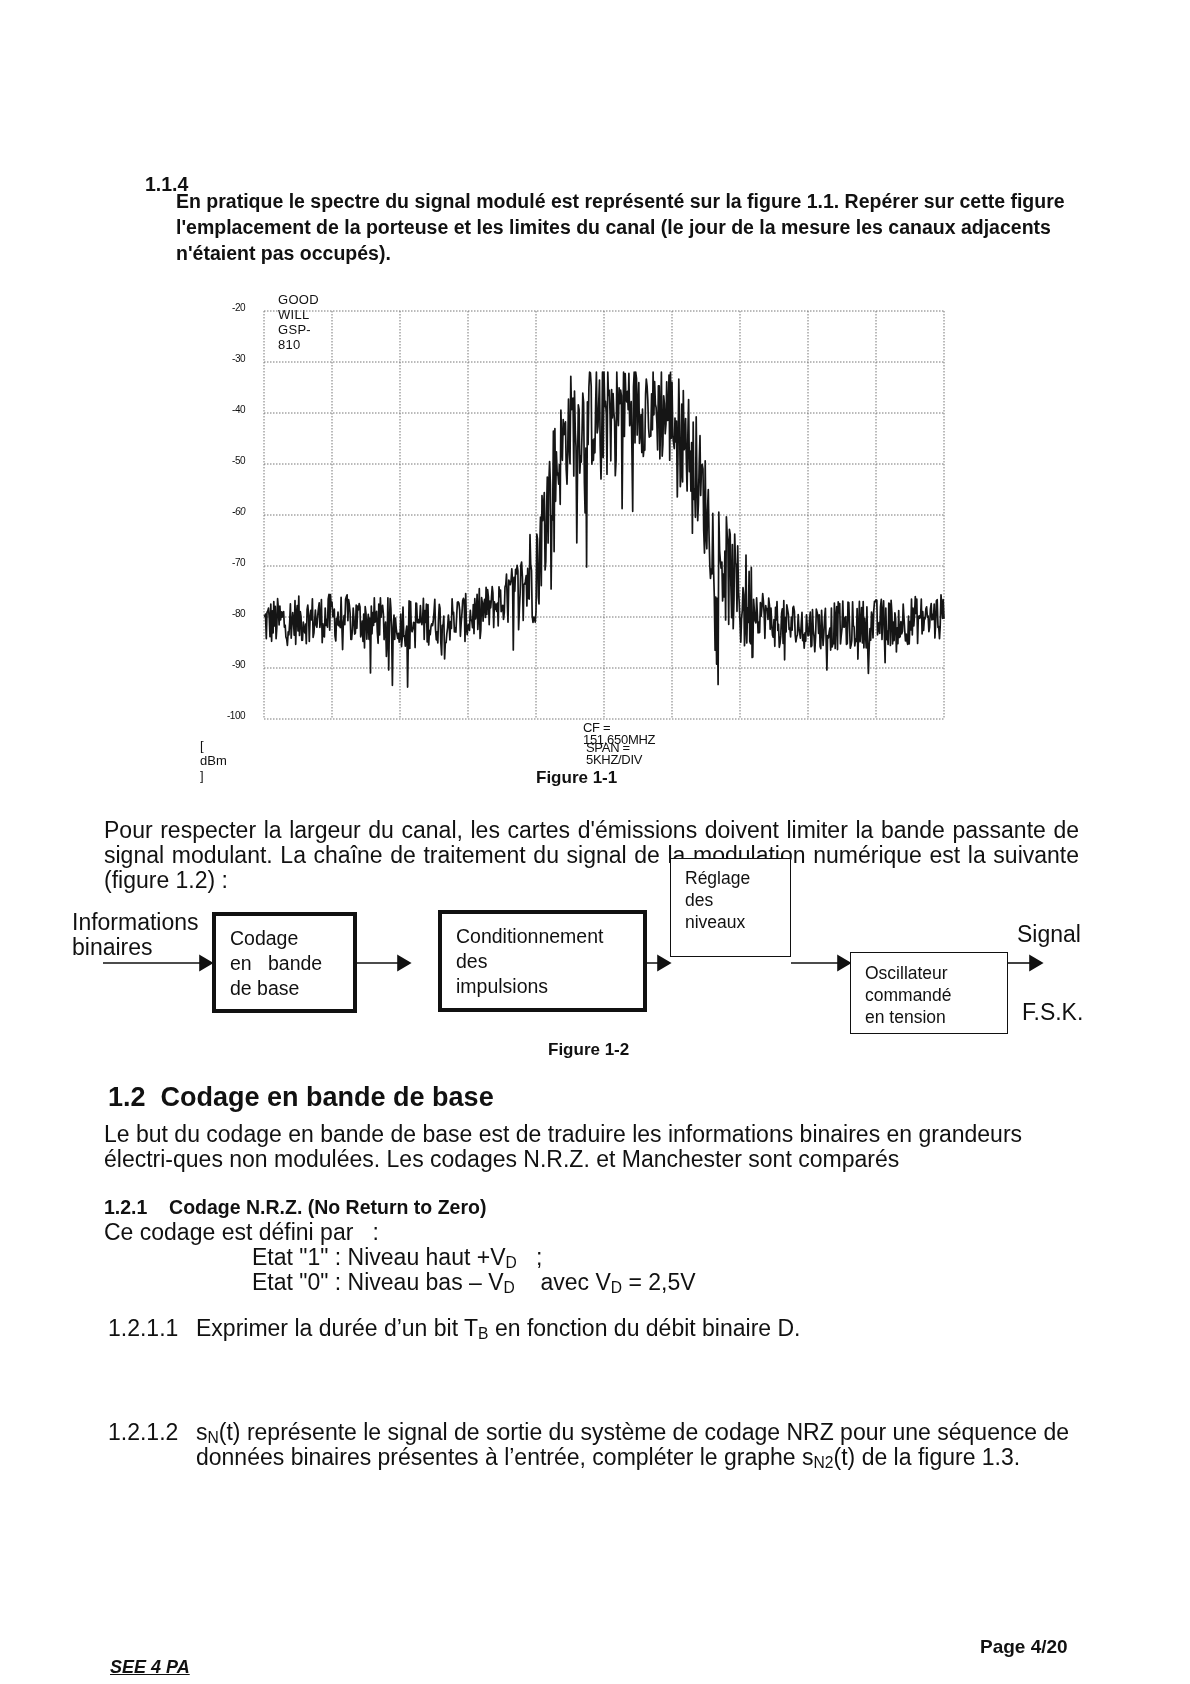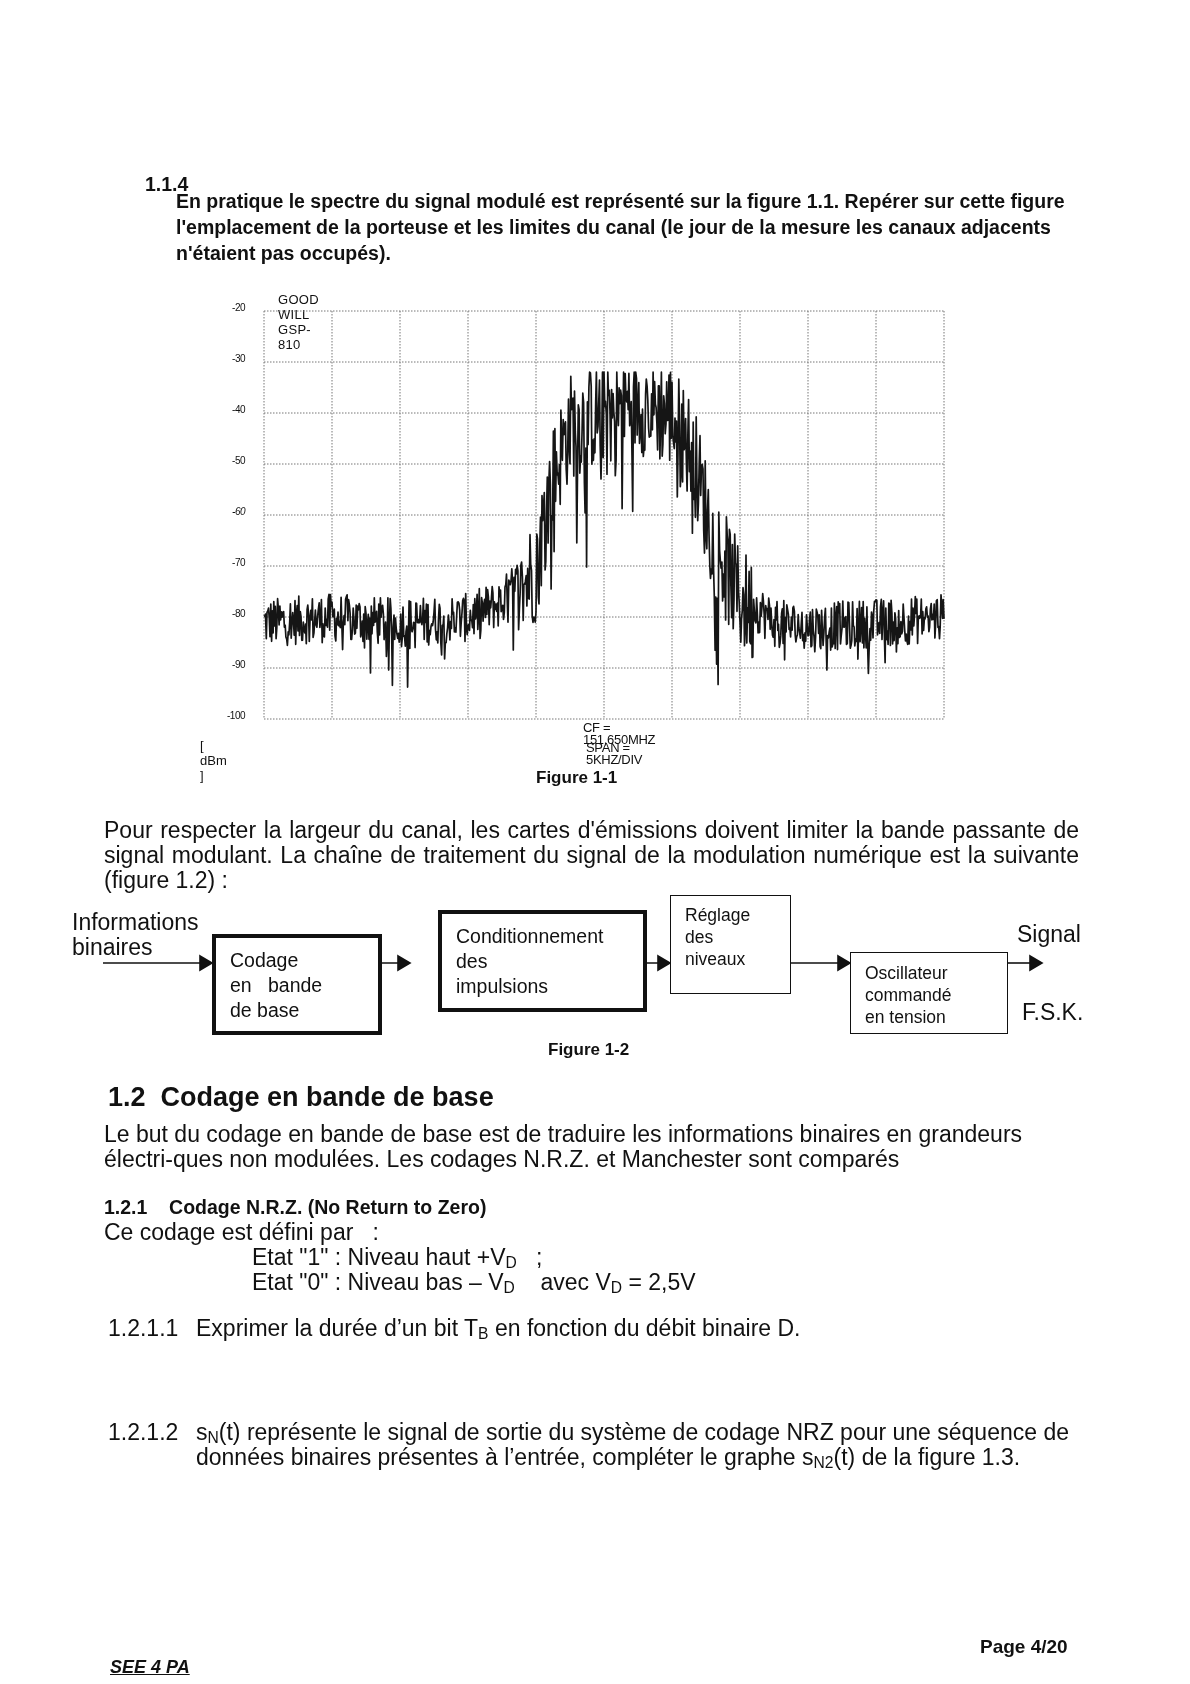--- a/index.html
+++ b/index.html
@@ -89,35 +89,35 @@
       <polygon points="398,956 410,963 398,970"></polygon>
       <line x1="619" y1="963" x2="658" y2="963"></line>
       <polygon points="658,956 670,963 658,970"></polygon>
       <line x1="791" y1="963" x2="838" y2="963"></line>
       <polygon points="838,956 850,963 838,970"></polygon>
       <line x1="1008" y1="963" x2="1030" y2="963"></line>
       <polygon points="1030,956 1042,963 1030,970"></polygon>
     </g>
   </svg>
 
-  <div class="box thick" style="left:212px;top:934px;width:170px;height:101px;">
+  <div class="box thick" style="left:212px;top:912px;width:145px;height:101px;">
     <div class="lbl" style="padding:10px 0 0 14px;">
       <div>Codage</div>
       <div style="white-space:pre;">en   bande</div>
       <div>de base</div>
     </div>
   </div>
   <div class="box thick" style="left:410px;top:910px;width:209px;height:102px;margin-left:28px;">
     <div class="lbl" style="padding:10px 0 0 14px;">
       <div>Conditionnement</div>
       <div>des</div>
       <div>impulsions</div>
     </div>
   </div>
-  <div class="box thin" style="left:670px;top:895px;width:121px;height:99px;">
+  <div class="box thin" style="left:670px;top:858px;width:121px;height:99px;">
     <div class="lbl" style="padding:8px 0 0 14px;">
       <div>Réglage</div>
       <div>des</div>
       <div>niveaux</div>
     </div>
   </div>
   <div class="box thin" style="left:850px;top:952px;width:158px;height:82px;">
     <div class="lbl" style="padding:9px 0 0 14px;">
       <div>Oscillateur</div>
       <div>commandé</div>

